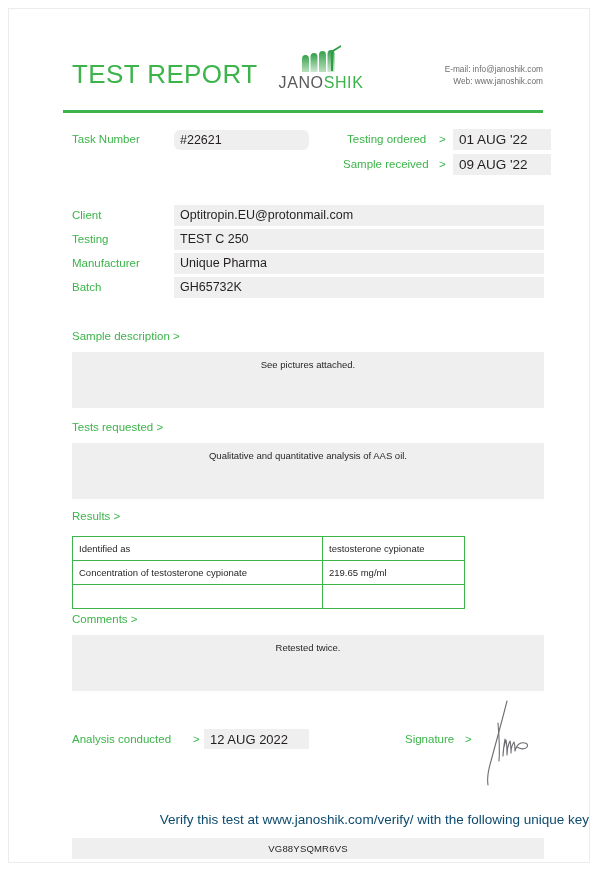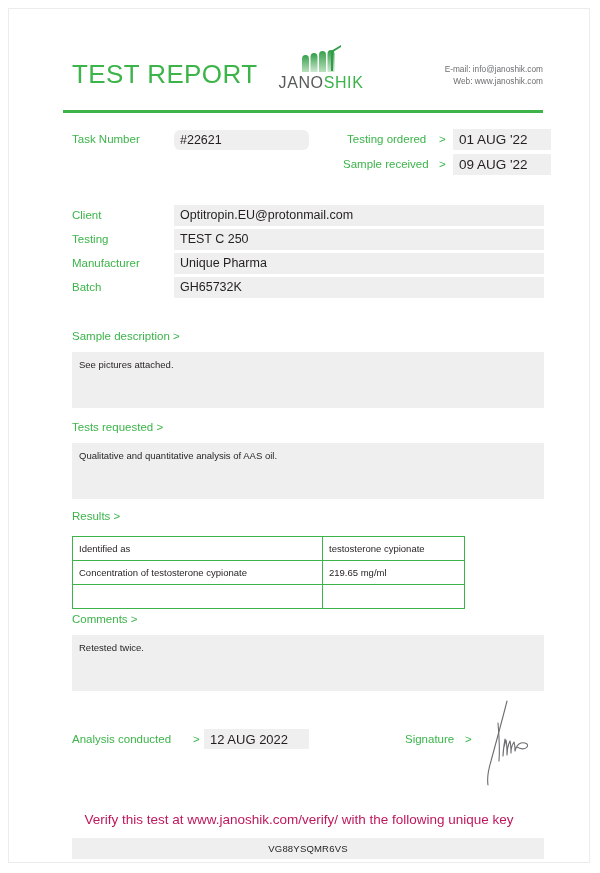--- a/index.html
+++ b/index.html
@@ -101,20 +101,21 @@
     color: #3cb44a;
     font-size: 11.5px;
     white-space: nowrap;
   }
   .area {
     background: #efefef;
     box-sizing: border-box;
     padding: 7px 7px 0 7px;
     font-size: 9.5px;
     color: #231f20;
+    text-align: center;
   }
 
   
   .task-label { position: absolute; left: 63px; top: 124px; }
   .task-value { position: absolute; left: 165px; top: 121px; width: 135px; height: 20px; border-radius: 6px; }
   .ord-label  { position: absolute; left: 338px; top: 124px; }
   .ord-gt     { position: absolute; left: 430px; top: 124px; }
   .ord-value  { position: absolute; left: 444px; top: 120px; width: 98px; height: 21px;
                 font-size: 13.5px; padding-top: 3px; }
   .rec-label  { position: absolute; left: 334px; top: 149px; }
@@ -163,22 +164,22 @@
   .an-gt    { position: absolute; left: 184px; top: 724px; }
   .an-value { position: absolute; left: 195px; top: 720px; width: 105px; height: 20px;
               font-size: 13px; padding-top: 3px; }
   .sg-label { position: absolute; left: 396px; top: 724px; }
   .sg-gt    { position: absolute; left: 456px; top: 724px; }
   .signature { position: absolute; left: 470px; top: 690px; width: 80px; height: 90px; }
 
   
   .verify {
     position: absolute; left: 0; right: 0; top: 803px;
-    text-align: center;
-    color: #be185d;
+    text-align: right;
+    color: #0c4a6e;
     font-size: 13.5px;
     white-space: nowrap;
   }
   .key-box {
     position: absolute; left: 63px; top: 829px; width: 472px; height: 21px;
     background: #efefef;
     text-align: center;
     font-size: 9.5px;
     line-height: 21px;
     color: #231f20;

